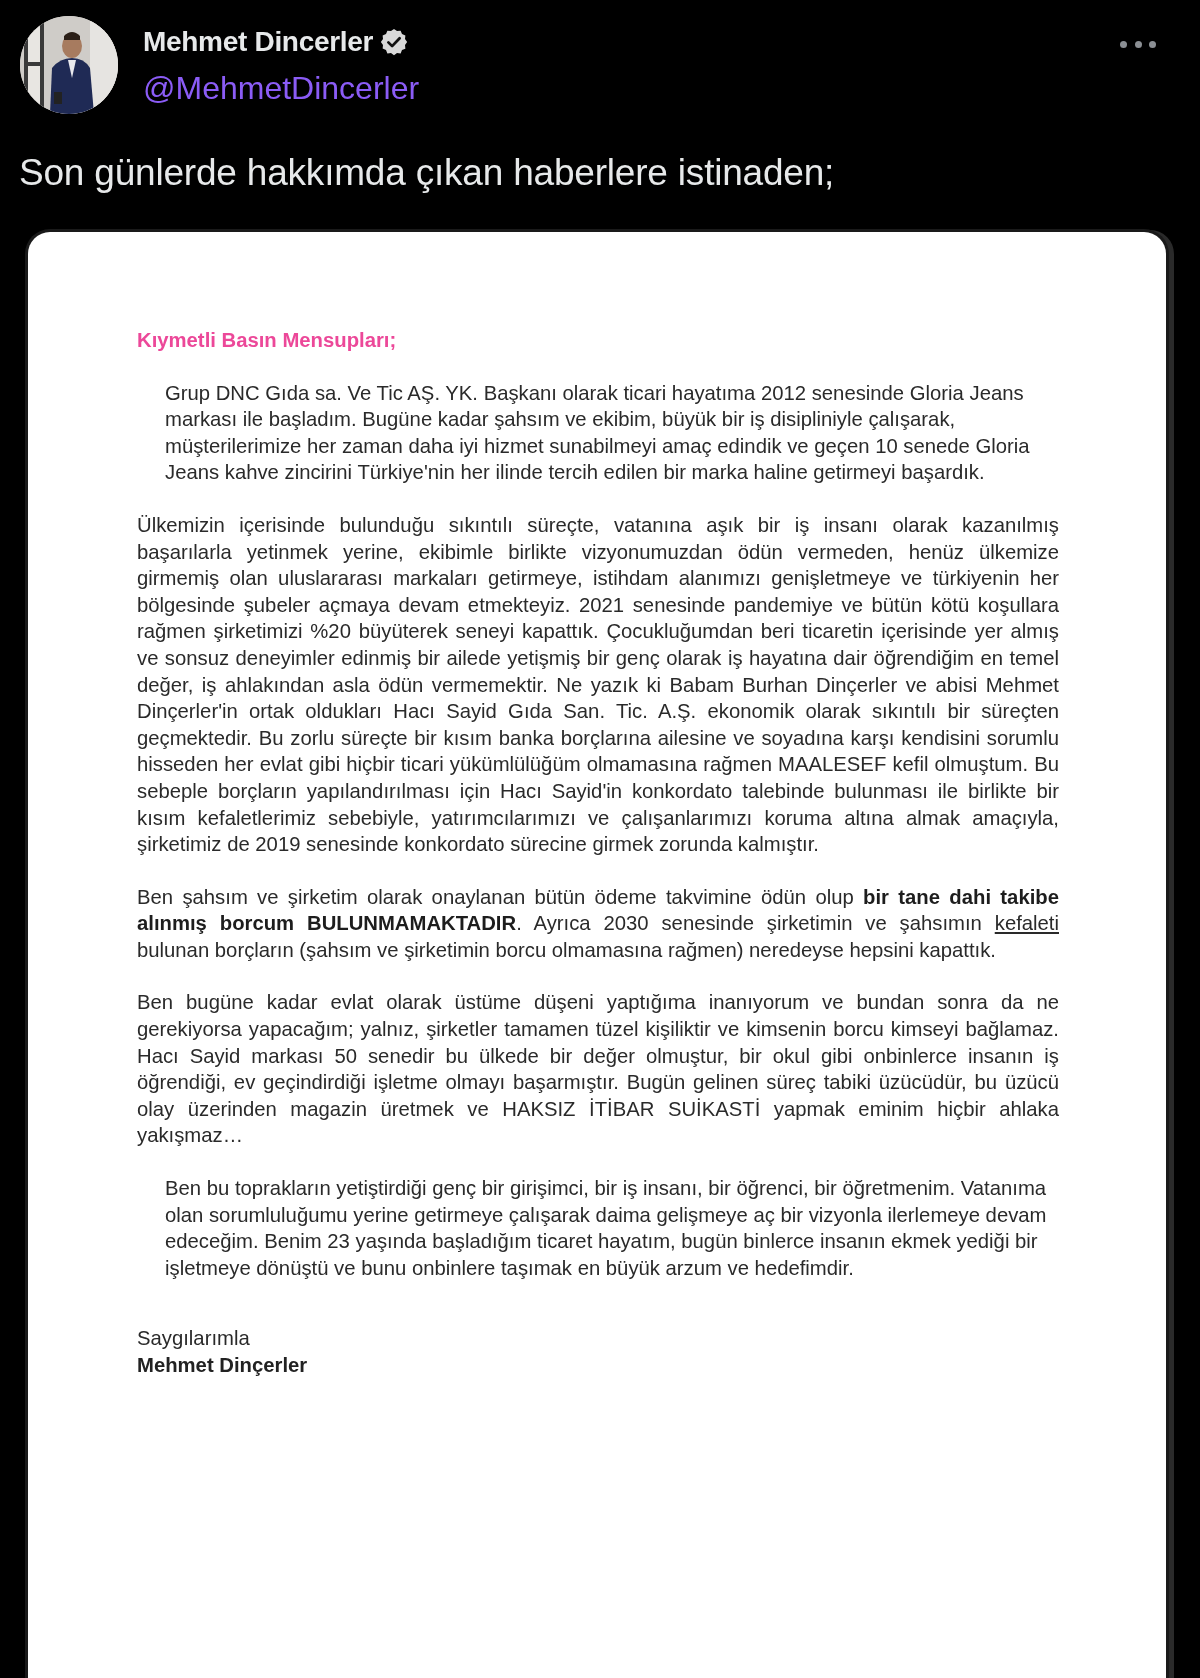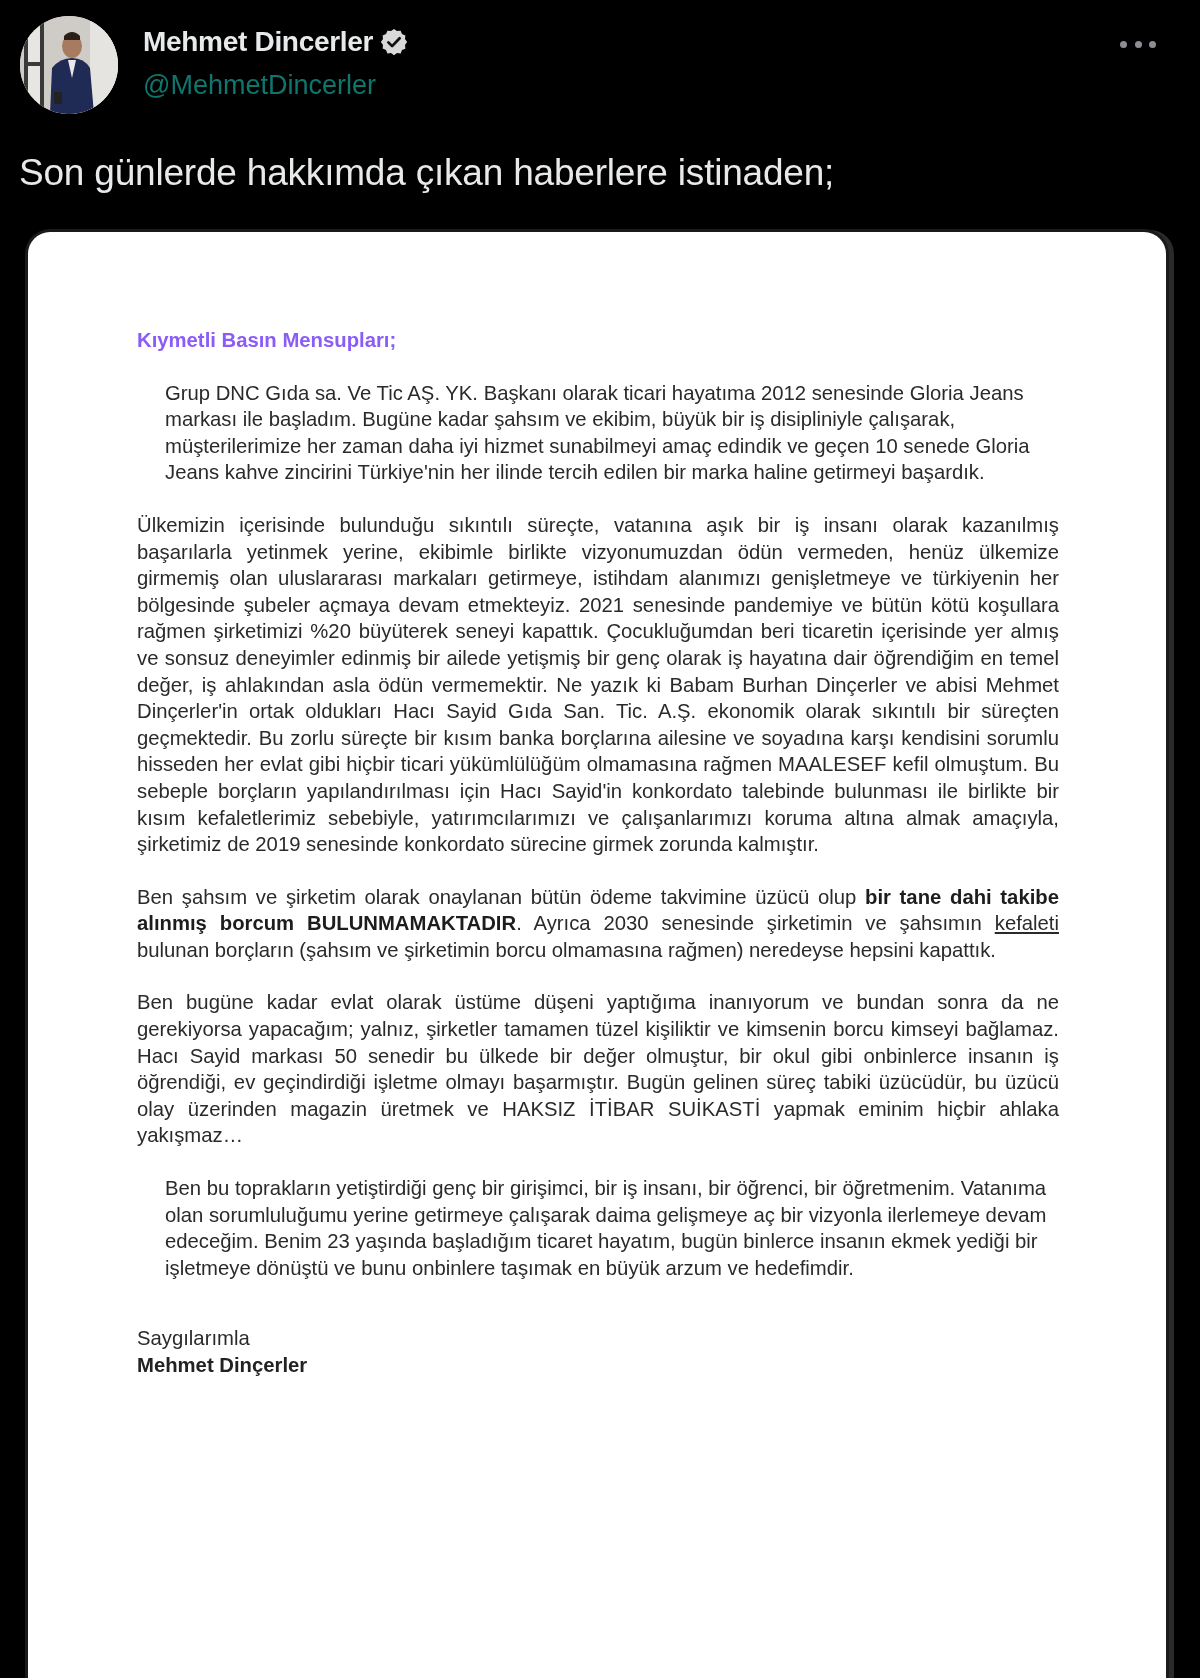--- a/index.html
+++ b/index.html
@@ -11,36 +11,36 @@
   }
   .header { position:absolute; left:0; top:0; width:1200px; height:130px; }
   .avatar {
     position:absolute; left:20px; top:16px; width:98px; height:98px; border-radius:50%;
     overflow:hidden; background:#d9d6d2;
   }
   .avatar svg { width:100%; height:100%; display:block; }
   .name-row { position:absolute; left:143px; top:26px; display:flex; align-items:center; }
   .display-name { color:#e7e9ea; font-weight:bold; font-size:28px; letter-spacing:-0.3px; }
   .verified { width:30px; height:30px; margin-left:6px; display:inline-block; }
-  .handle { position:absolute; left:143px; top:70px; color:#0f766e; font-size:27px; }
+  .handle { position:absolute; left:143px; top:70px; color:#8b5cf6; font-size:32px; }
   .more { position:absolute; right:44px; top:36px; width:36px; height:16px; display:flex; justify-content:space-between; align-items:center; cursor:pointer; }
   .more span { width:7px; height:7px; border-radius:50%; background:#8b8f94; display:block; }
   .tweet-text {
     position:absolute; left:19px; top:152px; color:#e7e9ea; font-size:37px; letter-spacing:-0.2px;
   }
   .media {
     position:absolute; left:28px; top:232px; width:1138px; height:1480px;
     background:#ffffff; border-radius:22px;
     box-shadow: 0 0 0 3px #1a1a1a, 6px 0 0 2px #2a2a2a;
   }
   .letter {
     position:absolute; left:109px; top:95px; width:922px;
     color:#2a2a2a; font-size:20.3px; line-height:26.6px;
   }
-  .salutation { font-weight:bold; margin:0 0 26px 0; color:#8b5cf6; }
+  .salutation { font-weight:bold; margin:0 0 26px 0; color:#ec4899; }
   .para { margin:0 0 26px 0; text-align:justify; }
   .para.left { text-align:left;margin-left:28px; }
   .b { font-weight:bold; color:#1d1d1d; }
   .u { text-decoration:underline; }
   .closing { margin-top:44px; }
   .sig { font-weight:bold; color:#222; }
 </style>
 </head>
 <body>
 
@@ -76,19 +76,19 @@
   </div>
 </div>
 
 <div class="tweet-text">Son günlerde hakkımda çıkan haberlere istinaden;</div>
 
 <div class="media">
   <div class="letter">
     <p class="salutation">Kıymetli Basın Mensupları;</p>
     <p class="para left">Grup DNC Gıda sa. Ve Tic AŞ. YK. Başkanı olarak ticari hayatıma 2012 senesinde Gloria Jeans markası ile başladım. Bugüne kadar şahsım ve ekibim, büyük bir iş disipliniyle çalışarak, müşterilerimize her zaman daha iyi hizmet sunabilmeyi amaç edindik ve geçen 10 senede Gloria Jeans kahve zincirini Türkiye'nin her ilinde tercih edilen bir marka haline getirmeyi başardık.</p>
     <p class="para">Ülkemizin içerisinde bulunduğu sıkıntılı süreçte, vatanına aşık bir iş insanı olarak kazanılmış başarılarla yetinmek yerine, ekibimle birlikte vizyonumuzdan ödün vermeden, henüz ülkemize girmemiş olan uluslararası markaları getirmeye, istihdam alanımızı genişletmeye ve türkiyenin her bölgesinde şubeler açmaya devam etmekteyiz. 2021 senesinde pandemiye ve bütün kötü koşullara rağmen şirketimizi %20 büyüterek seneyi kapattık. Çocukluğumdan beri ticaretin içerisinde yer almış ve sonsuz deneyimler edinmiş bir ailede yetişmiş bir genç olarak iş hayatına dair öğrendiğim en temel değer, iş ahlakından asla ödün vermemektir. Ne yazık ki Babam Burhan Dinçerler ve abisi Mehmet Dinçerler'in ortak oldukları Hacı Sayid Gıda San. Tic. A.Ş. ekonomik olarak sıkıntılı bir süreçten geçmektedir. Bu zorlu süreçte bir kısım banka borçlarına ailesine ve soyadına karşı kendisini sorumlu hisseden her evlat gibi hiçbir ticari yükümlülüğüm olmamasına rağmen MAALESEF kefil olmuştum. Bu sebeple borçların yapılandırılması için Hacı Sayid'in konkordato talebinde bulunması ile birlikte bir kısım kefaletlerimiz sebebiyle, yatırımcılarımızı ve çalışanlarımızı koruma altına almak amaçıyla, şirketimiz de 2019 senesinde konkordato sürecine girmek zorunda kalmıştır.</p>
-    <p class="para"><span>Ben şahsım ve şirketim olarak onaylanan bütün ödeme takvimine üzücü olup </span><span class="b">bir tane dahi takibe alınmış borcum BULUNMAMAKTADIR</span><span>. Ayrıca 2030 senesinde şirketimin ve şahsımın </span><span class="u">kefaleti </span><span>bulunan borçların (şahsım ve şirketimin borcu olmamasına rağmen) neredeyse hepsini kapattık.</span></p>
+    <p class="para"><span>Ben şahsım ve şirketim olarak onaylanan bütün ödeme takvimine ödün olup </span><span class="b">bir tane dahi takibe alınmış borcum BULUNMAMAKTADIR</span><span>. Ayrıca 2030 senesinde şirketimin ve şahsımın </span><span class="u">kefaleti </span><span>bulunan borçların (şahsım ve şirketimin borcu olmamasına rağmen) neredeyse hepsini kapattık.</span></p>
     <p class="para">Ben bugüne kadar evlat olarak üstüme düşeni yaptığıma inanıyorum ve bundan sonra da ne gerekiyorsa yapacağım; yalnız, şirketler tamamen tüzel kişiliktir ve kimsenin borcu kimseyi bağlamaz. Hacı Sayid markası 50 senedir bu ülkede bir değer olmuştur, bir okul gibi onbinlerce insanın iş öğrendiği, ev geçindirdiği işletme olmayı başarmıştır. Bugün gelinen süreç tabiki üzücüdür, bu üzücü olay üzerinden magazin üretmek ve HAKSIZ İTİBAR SUİKASTİ yapmak eminim hiçbir ahlaka yakışmaz…</p>
     <p class="para left">Ben bu toprakların yetiştirdiği genç bir girişimci, bir iş insanı, bir öğrenci, bir öğretmenim. Vatanıma olan sorumluluğumu yerine getirmeye çalışarak daima gelişmeye aç bir vizyonla ilerlemeye devam edeceğim. Benim 23 yaşında başladığım ticaret hayatım, bugün binlerce insanın ekmek yediği bir işletmeye dönüştü ve bunu onbinlere taşımak en büyük arzum ve hedefimdir.</p>
     <div class="closing">Saygılarımla</div>
     <div class="sig">Mehmet Dinçerler</div>
   </div>
 </div>
 
 </body></html>

